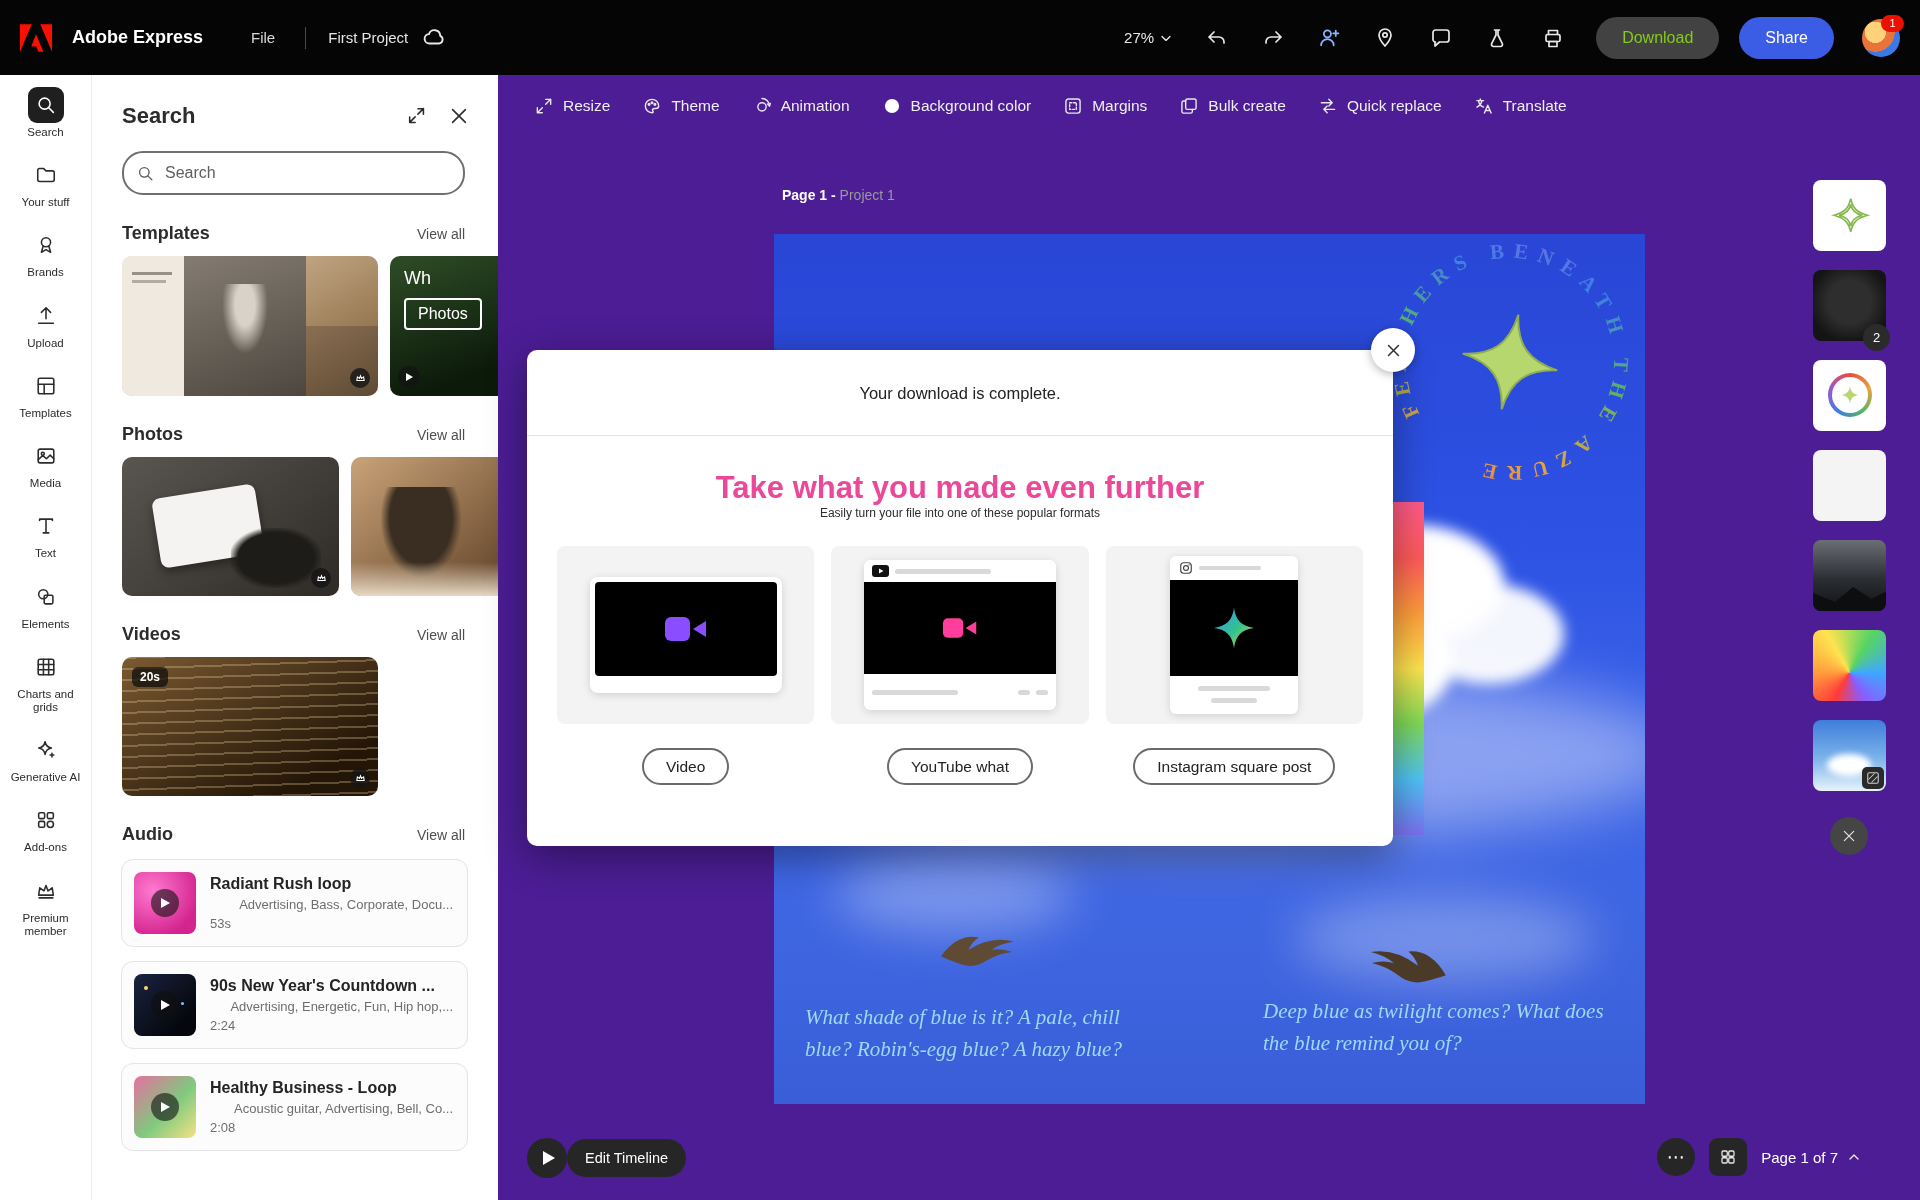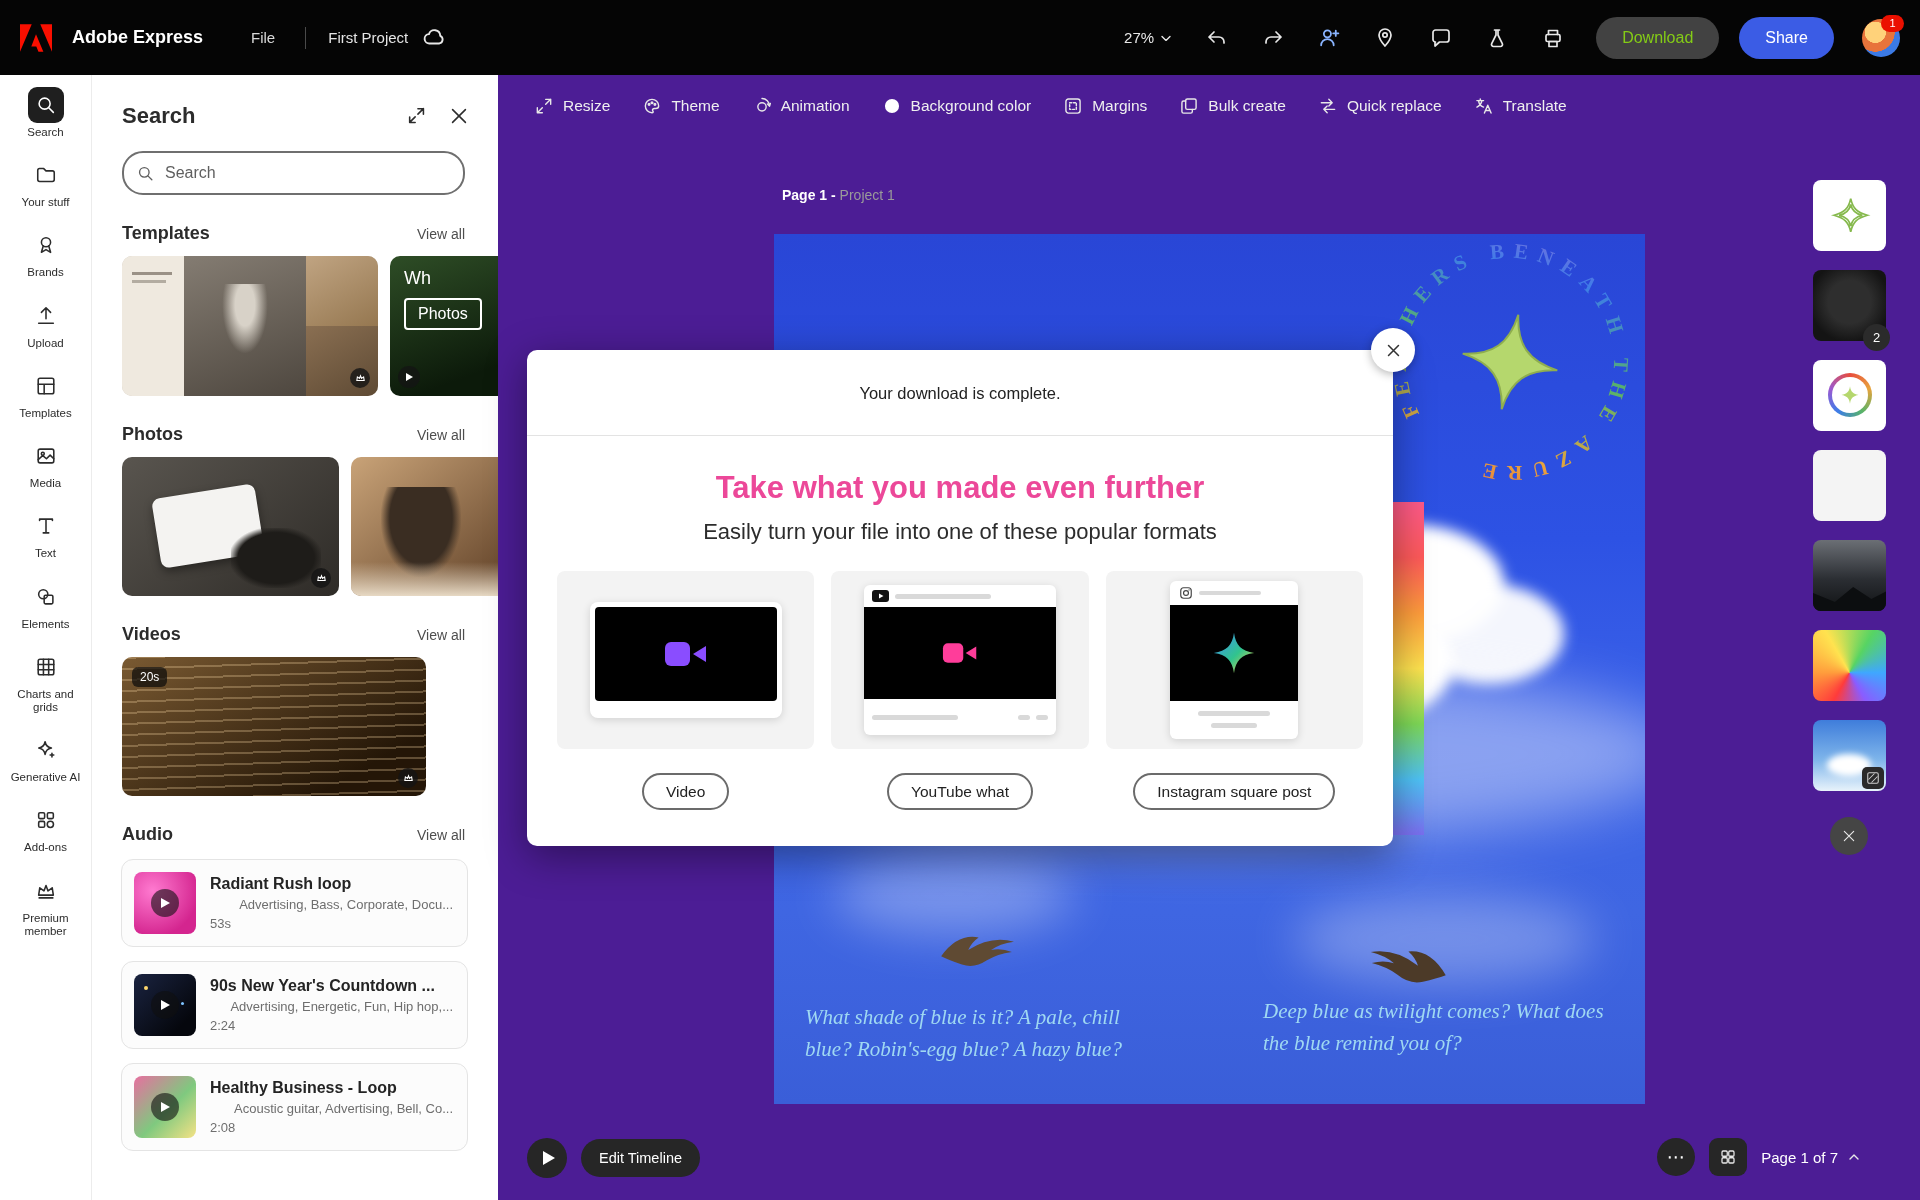--- a/index.html
+++ b/index.html
@@ -93,38 +93,38 @@
   .ring{width:44px;height:44px;border-radius:50%;margin:13px auto 0;position:relative;
         background:conic-gradient(#e84d3d,#e8a33d,#58b368,#3d7de8,#9b59d0,#e84d3d);}
   .ring::after{content:"";position:absolute;inset:4px;background:#fff;border-radius:50%;}
   .ring svg{position:absolute;left:50%;top:50%;transform:translate(-50%,-50%);z-index:2;}
   .pat-icon{position:absolute;right:2px;bottom:2px;width:22px;height:22px;border-radius:5px;background:#2a2a2a;
             display:flex;align-items:center;justify-content:center;z-index:2;}
   .thumb-close{position:absolute;right:52px;top:742px;width:38px;height:38px;border-radius:50%;background:#454545;
                display:flex;align-items:center;justify-content:center;z-index:10;}
 
   
-  .bottom-left{position:absolute;left:29px;bottom:22px;display:flex;align-items:center;gap:14px;}
+  .bottom-left{position:absolute;left:29px;bottom:22px;display:flex;align-items:center;}
   .circlebtn{width:40px;height:40px;border-radius:50%;background:#262626;display:flex;align-items:center;justify-content:center;}
   .edit-pill{height:38px;border-radius:19px;background:#262626;color:#fff;font-size:14.5px;display:flex;align-items:center;padding:0 18px;}
   .bottom-right{position:absolute;right:58px;bottom:24px;display:flex;align-items:center;gap:14px;color:#fff;}
   .sqbtn{width:38px;height:38px;border-radius:9px;background:#262626;display:flex;align-items:center;justify-content:center;}
   .morebtn{width:38px;height:38px;border-radius:50%;background:#262626;display:flex;align-items:center;justify-content:center;
            color:#fff;font-size:18px;letter-spacing:1px;}
   .pageind{display:flex;align-items:center;gap:8px;font-size:15px;color:#fff;}
 
   
   .modal{position:absolute;left:527px;top:350px;width:866px;height:496px;background:#fff;border-radius:10px;z-index:60;
          box-shadow:0 10px 40px rgba(0,0,0,.4);}
   .modal-close{position:absolute;top:-22px;right:-22px;width:44px;height:44px;border-radius:50%;background:#fff;
                box-shadow:0 2px 10px rgba(0,0,0,.3);display:flex;align-items:center;justify-content:center;}
   .modal-status{text-align:center;padding-top:34px;font-size:16.5px;color:#222;}
   .modal-divider{margin-top:32px;height:1px;background:#e3e3e3;}
   .modal-heading{margin-top:34px;text-align:center;font-size:31px;font-weight:700;color:#ec4899;}
-  .modal-sub{margin-top:13px;text-align:center;font-size:22px;color:#2c2c2c;}
+  .modal-sub{text-align:center;font-size:12px;color:#2c2c2c;}
   .cards{margin:26px 30px 0;display:flex;gap:17px;height:178px;}
   .fcard{flex:1;background:#f3f3f3;border-radius:8px;display:flex;align-items:center;justify-content:center;position:relative;}
   .screen1{width:192px;height:116px;background:#fff;border-radius:8px;box-shadow:0 2px 8px rgba(0,0,0,.14);position:relative;}
   .screen1 .blk{position:absolute;left:5px;right:5px;top:5px;bottom:17px;background:#000;border-radius:4px;
                 display:flex;align-items:center;justify-content:center;}
   .browser{width:192px;height:150px;background:#fff;border-radius:6px;box-shadow:0 2px 8px rgba(0,0,0,.14);overflow:hidden;
            display:flex;flex-direction:column;}
   .browser .bar{height:22px;display:flex;align-items:center;gap:6px;padding:0 8px;}
   .gline{height:5px;border-radius:3px;background:#d9d9d9;}
   .browser .vid{height:92px;background:#000;display:flex;align-items:center;justify-content:center;}
@@ -388,21 +388,21 @@
       <div style="position:absolute;left:30px;top:30px;width:80px;height:90px;background:radial-gradient(ellipse at 50% 35%,#3a2d22 0 55%,transparent 72%);"></div>
       <div style="position:absolute;left:0;bottom:0;width:100%;height:34px;background:linear-gradient(0deg,#e7d9c4,transparent);"></div>
     </div>
   </div>
 
   <div class="sect-head">
     <span class="sect-title">Videos</span>
     <span class="viewall">View all</span>
   </div>
   <div class="row">
-    <div class="thumb" style="width:304px;height:139px;background:linear-gradient(150deg,#7a5a32,#241607 80%);">
+    <div class="thumb" style="width:256px;height:139px;background:linear-gradient(150deg,#7a5a32,#241607 80%);font-weight:bold;">
       <div style="position:absolute;inset:0;background:repeating-linear-gradient(178deg,rgba(255,222,170,.28) 0 2px,transparent 2px 11px);"></div>
       <span class="timebadge">20s</span>
       <span class="crown">
           <svg width="11" height="11" viewBox="0 0 24 24" style="stroke:#fff;fill:none;stroke-width:2.4">
             <path d="M4 16.5l1.2-8 4.6 3.4L12 6l2.2 5.9 4.6-3.4 1.2 8z"></path>
           </svg>
         </span>
     </div>
   </div>
 

